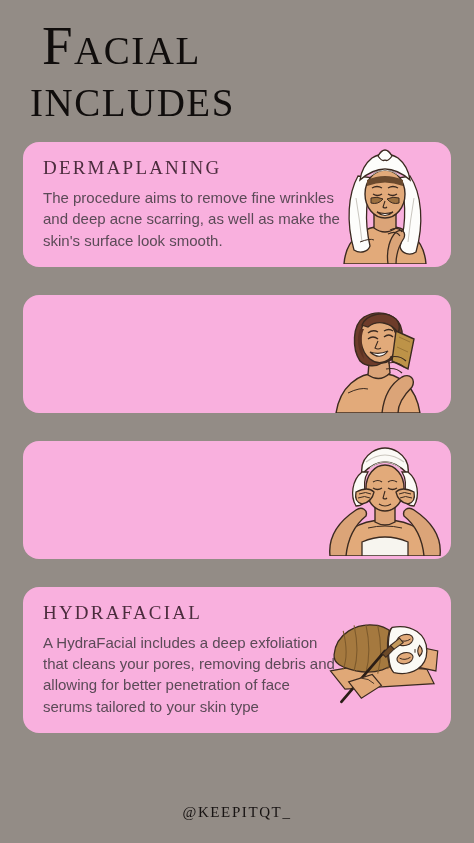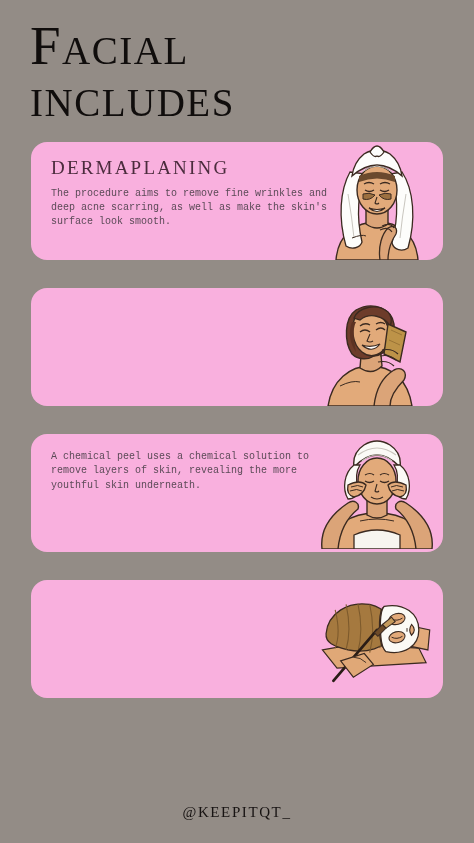--- a/index.html
+++ b/index.html
@@ -22,30 +22,30 @@
   
   .header { padding:18px 0 0 30px; }
   .header-line {
     font-family:"Liberation Serif", serif;
     font-variant:small-caps;
     font-weight:400;
     color:#100d0c;
     letter-spacing:1.5px;
     line-height:1.02;
   }
-  .header-line.l1 { font-size:55px; }
+  .header-line.l1 { font-size:55px;margin-left:12px; }
   .header-line.l2 { font-size:55px; margin-top:-4px; }
 
   
   .cards {
     margin-top:16px;
     display:flex;
     flex-direction:column;
     gap:28px;
-    padding:0 31px;
+    padding:0 23px;
   }
   .card {
     position:relative;
     background:#f9b0de;
     border-radius:16px;
     padding:16px 18px 16px 20px;
     min-height:118px;
     display:flex;
     align-items:flex-start;
     overflow:hidden;
@@ -55,22 +55,22 @@
     font-family:"Liberation Serif", serif;
     font-size:19px;
     letter-spacing:2.2px;
     color:#4b2c3d;
     text-transform:uppercase;
     line-height:1.1;
     margin-bottom:8px;
     white-space:nowrap;
   }
   .card-body {
-    font-family:Liberation Mono, monospace;
-    font-size:10px;
+    font-family:Liberation Sans, sans-serif;
+    font-size:15px;
     line-height:1.42;
     color:#5b4a57;
   }
 
   
   .illus {
     position:absolute;
     right:6px;
     top:0;
     bottom:0;
@@ -195,21 +195,20 @@
           <path d="M58 68 Q68 66 74 72" fill="none" stroke="#3b2a20" stroke-width="1.2"></path>
           <path d="M56 74 Q66 72 72 78" fill="none" stroke="#3b2a20" stroke-width="1.2"></path>
 
           <path d="M18 98 Q30 92 38 94" fill="none" stroke="#3b2a20" stroke-width="1"></path>
         </svg>
       </div>
     </div>
 
     <div class="card">
       <div class="card-text">
-        <div class="card-body">A chemical peel uses a chemical solution to remove layers of skin, revealing the more youthful skin underneath.</div>
       </div>
       <div class="illus">
         <svg width="118" height="112" viewBox="0 0 118 112">
 
           <path d="M12 112 C14 88 32 76 59 76 C86 76 104 88 106 112 Z" fill="#e2aa7a" stroke="#3b2a20" stroke-width="1.4"></path>
 
           <path d="M36 98 Q59 88 82 98 L82 112 L36 112 Z" fill="#f7f5ef" stroke="#3b2a20" stroke-width="1.3"></path>
 
           <path d="M49 56 L49 78 Q59 84 69 78 L69 56 Z" fill="#dba478" stroke="#3b2a20" stroke-width="1.4"></path>
 
@@ -245,20 +244,24 @@
           <path d="M88 48 Q76 42 70 48 Q72 58 82 60 Q90 58 88 48 Z" fill="#e2aa7a" stroke="#3b2a20" stroke-width="1.3"></path>
           <path d="M85 50 Q78 47 73 50" fill="none" stroke="#3b2a20" stroke-width="1"></path>
           <path d="M86 54 Q79 51 74 54" fill="none" stroke="#3b2a20" stroke-width="1"></path>
 
           <path d="M42 84 Q59 80 76 84" fill="none" stroke="#3b2a20" stroke-width="1"></path>
         </svg>
       </div>
     </div>
 
     <div class="card">
+      <div class="card-text">
+        <div class="card-title">HYDRAFACIAL</div>
+        <div class="card-body">A HydraFacial includes a deep exfoliation that cleans your pores, removing debris and allowing for better penetration of face serums tailored to your skin type</div>
+      </div>
       <div class="illus">
         <svg width="132" height="100" viewBox="0 0 132 100">
 
           <path d="M6 62 L40 56 L112 60 L120 76 L22 82 Z" fill="#e0a877" stroke="#3b2a20" stroke-width="1.3"></path>
 
           <path d="M96 34 L124 40 L122 62 L94 56 Z" fill="#e2aa7a" stroke="#3b2a20" stroke-width="1.3"></path>
 
           <path d="M10 44 C12 22 34 8 58 12 C76 16 84 30 80 46 C76 60 54 66 34 62 C18 58 9 54 10 44 Z" fill="#a5793f" stroke="#3b2a20" stroke-width="1.4"></path>
 
           <path d="M20 18 C24 34 24 50 20 60" fill="none" stroke="#7d5a2c" stroke-width="1.2"></path>

